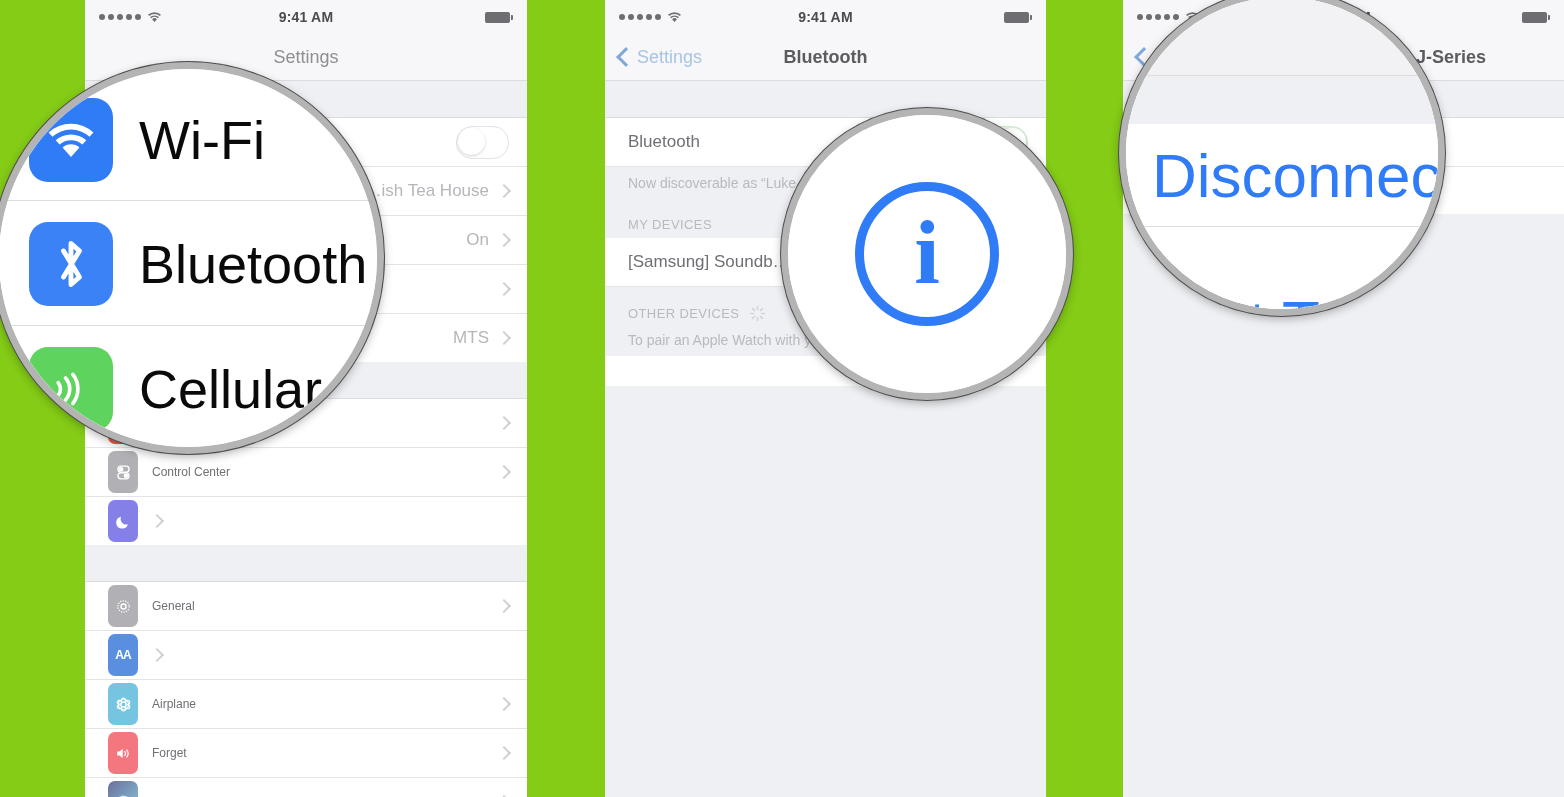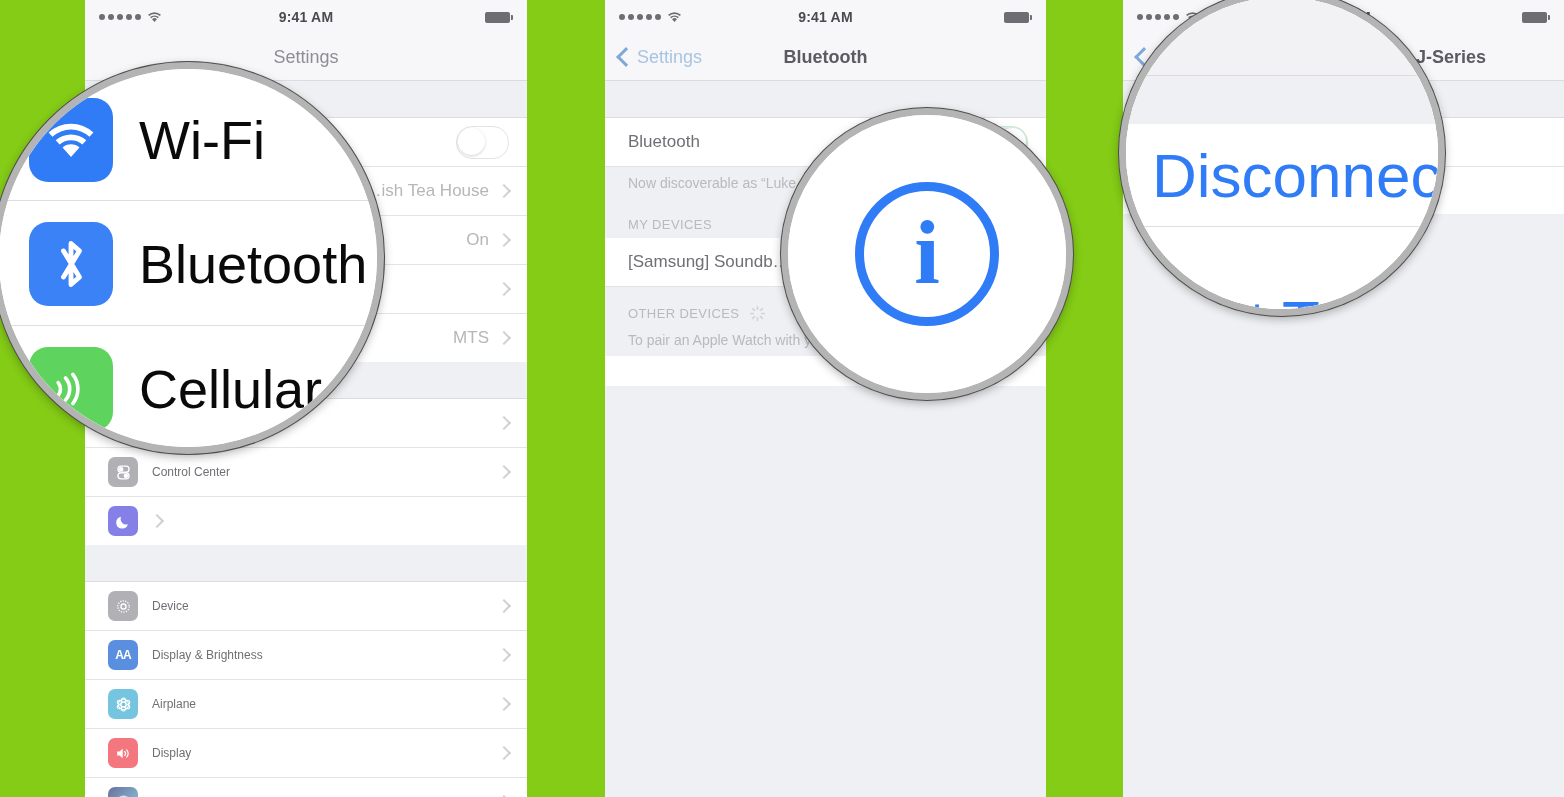--- a/index.html
+++ b/index.html
@@ -45,21 +45,21 @@
   }
   .nav-back-label{color:#a8c4e4;font-size:18px;}
 
   .gapblock{background:#eff0f3;border-bottom:1px solid #dcdce0;}
   .list{background:#fff;}
   .row{
     height:48px;display:flex;align-items:center;padding-left:23px;
     border-bottom:1px solid #e4e4e7;position:relative;background:#fff;
   }
   .row .ico{
-    width:30px;height:30px;border-radius:7px;margin-right:14px;flex:0 0 auto;
+    width:30px;height:42px;border-radius:7px;margin-right:14px;flex:0 0 auto;
     display:flex;align-items:center;justify-content:center;color:#fff;font-size:15px;
   }
   .row .lbl{font-size:12px;color:#6f6f75;flex:1 1 auto;white-space:nowrap;}
   .row .val{font-size:17px;color:#b6b6bb;margin-right:10px;white-space:nowrap;}
   .chev{
     width:8px;height:8px;border-top:2px solid #cfcfd4;border-right:2px solid #cfcfd4;
     transform:rotate(45deg);margin-right:18px;flex:0 0 auto;
   }
   .toggle{
     width:51px;height:31px;border-radius:16px;background:#fff;border:1px solid #e3e3e6;
@@ -246,28 +246,27 @@
     <div class="list" id="p1g3">
         <div class="row">
           <div class="ico ic-gen">
             <svg viewBox="0 0 24 24" width="19" height="19">
               <g fill="none" stroke="#fff" stroke-width="1.7">
                 <circle cx="12" cy="12" r="3.2"></circle>
                 <circle cx="12" cy="12" r="7.2" stroke-dasharray="1.6 1.6"></circle>
               </g>
             </svg>
           </div>
-          <span class="lbl">Device</span>
+          <span class="lbl">General</span>
           <span class="chev"></span>
         </div>
         <div class="row">
           <div class="ico ic-disp">
             <span style="font-size: 12px; font-weight: bold; letter-spacing: -1px;">AA</span>
           </div>
-          <span class="lbl">Display &amp; Brightness</span>
           <span class="chev"></span>
         </div>
         <div class="row">
           <div class="ico ic-wall">
             <svg viewBox="0 0 24 24" width="19" height="19">
               <g fill="none" stroke="#fff" stroke-width="1.3">
                 <circle cx="12" cy="12" r="3.2"></circle>
                 <circle cx="12" cy="12" r="6.6"></circle>
                 <circle cx="12" cy="6.5" r="2.6"></circle>
                 <circle cx="12" cy="17.5" r="2.6"></circle>
@@ -284,21 +283,21 @@
         <div class="row">
           <div class="ico ic-snd">
             <svg viewBox="0 0 24 24" width="19" height="19">
               <path d="M4 9.5 h3 L11 6 v12 L7 14.5 H4 z" fill="#fff"></path>
               <g fill="none" stroke="#fff" stroke-width="1.5" stroke-linecap="round">
                 <path d="M13.5 9.5 a3.5 3.5 0 0 1 0 5"></path>
                 <path d="M16 7.5 a7 7 0 0 1 0 9"></path>
               </g>
             </svg>
           </div>
-          <span class="lbl">Display</span>
+          <span class="lbl">Forget</span>
           <span class="chev"></span>
         </div>
         <div class="row" style="border-bottom: none;">
           <div class="ico ic-siri">
             <svg viewBox="0 0 24 24" width="19" height="19">
               <circle cx="12" cy="12" r="8" fill="none" stroke="#cfe8f2" stroke-width="2"></circle>
               <circle cx="12" cy="13" r="4" fill="none" stroke="#bfe3f0" stroke-width="1.6"></circle>
             </svg>
           </div>
           <span class="lbl">Siri</span>

